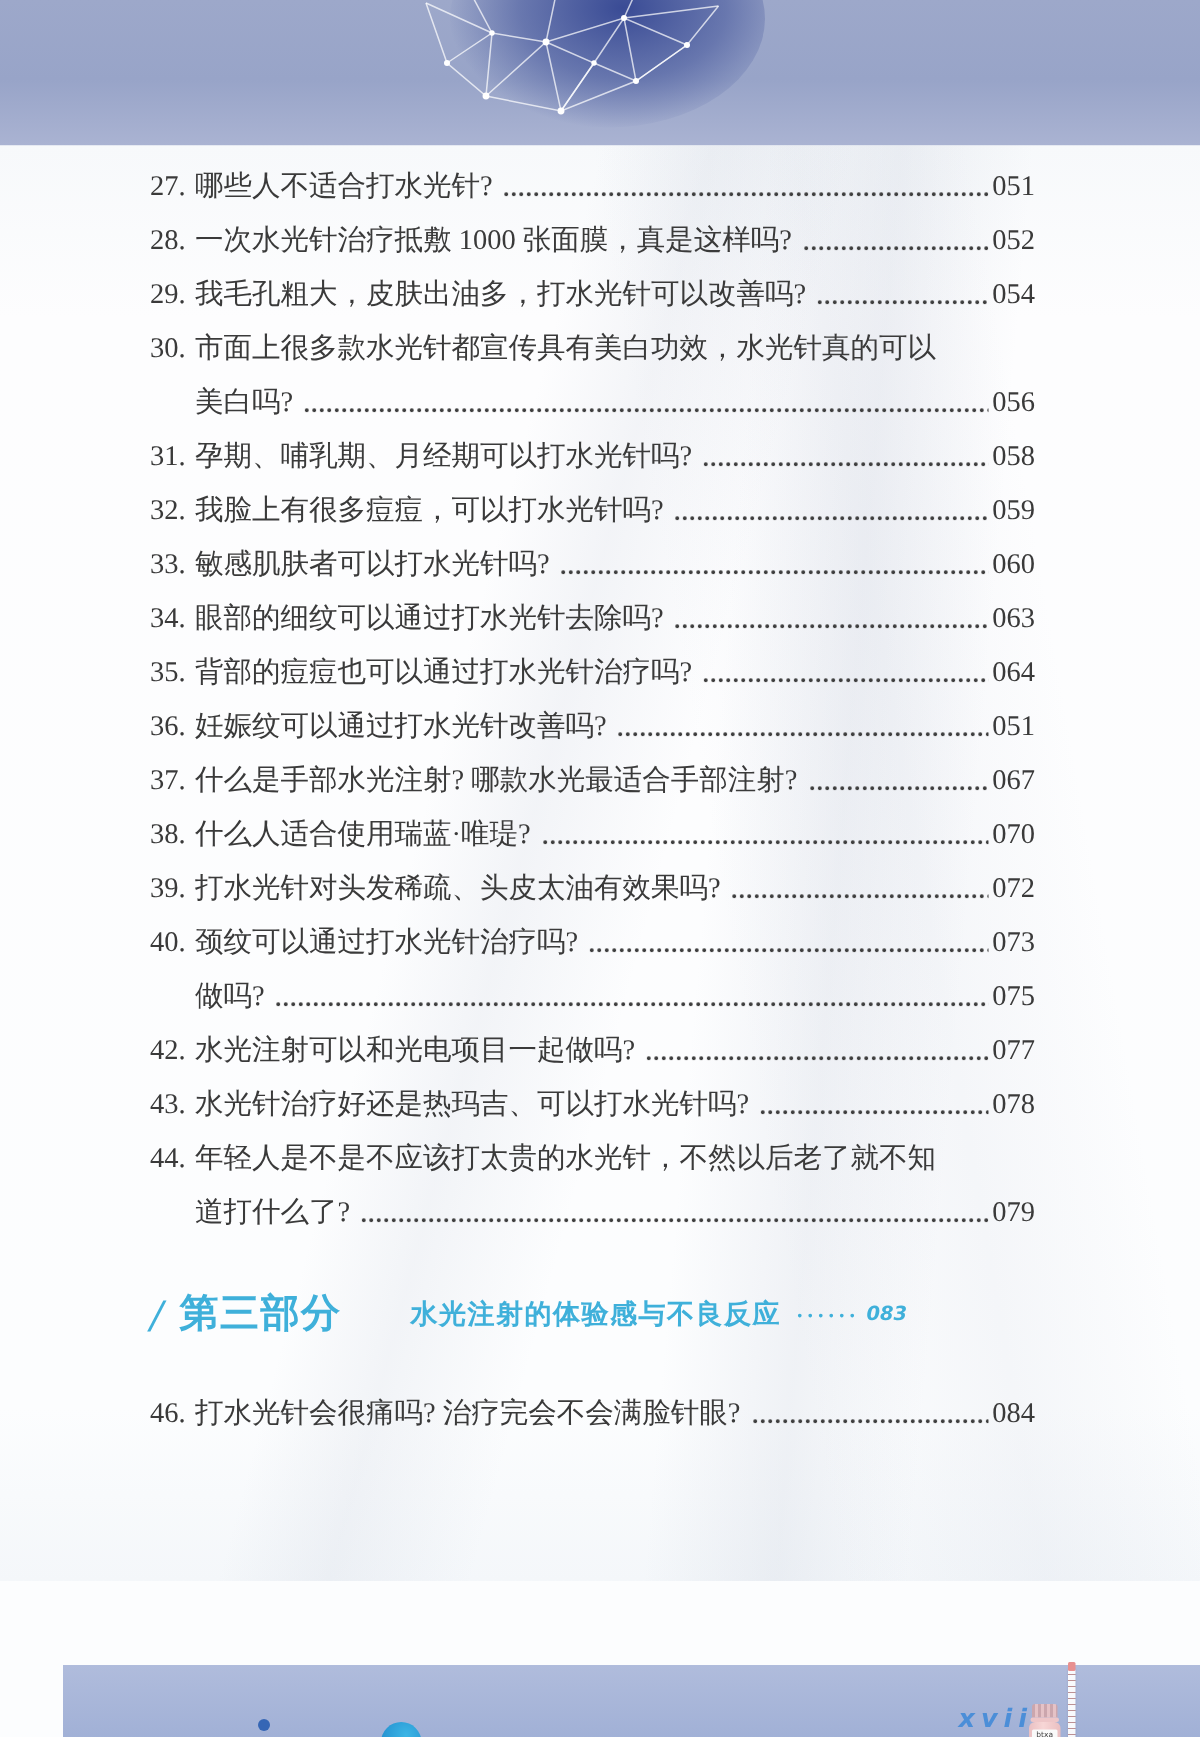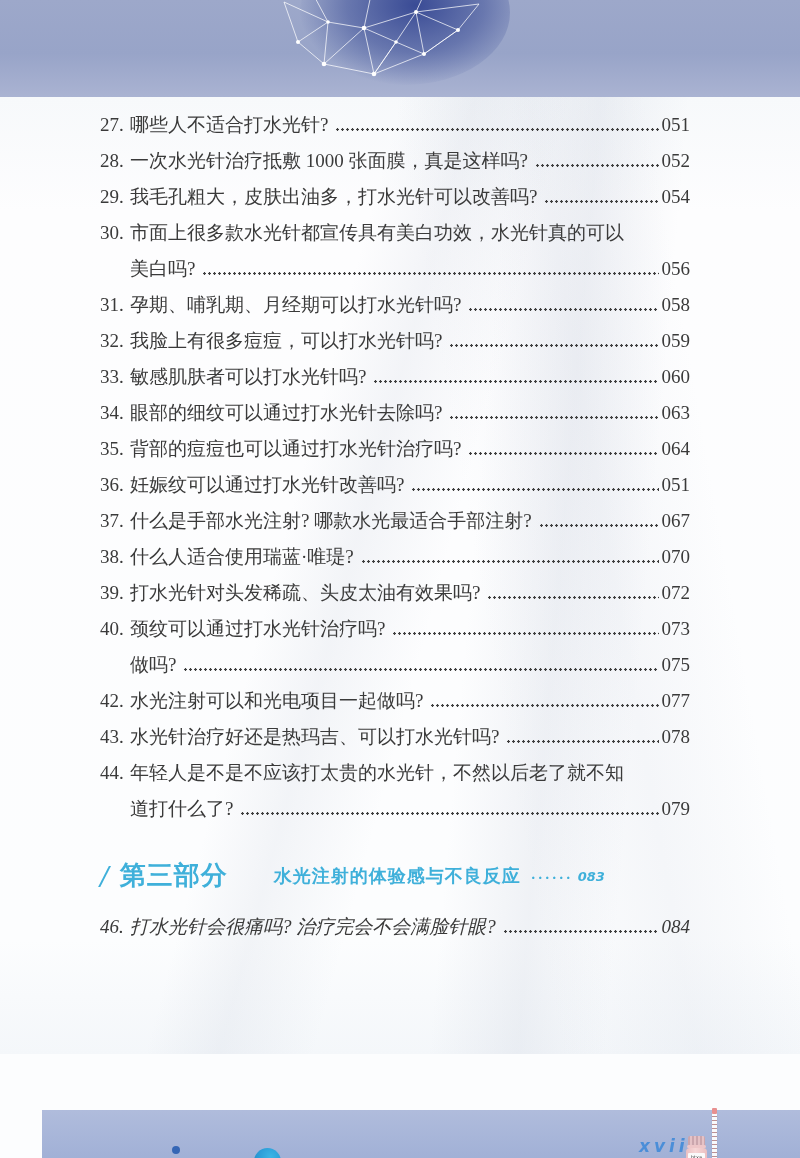--- a/index.html
+++ b/index.html
@@ -48,21 +48,21 @@
   
   .section{
     margin-top:22px;height:52px;display:flex;align-items:flex-end;
     color:#3fb0da;font-weight:bold;
   }
   .slash{font-style:italic;font-size:31px;line-height:46px;margin-right:11px;font-weight:bold;}
   .sec-label{font-size:26px;line-height:48px;letter-spacing:1px;}
   .sec-title{font-size:18px;line-height:48px;margin-left:46px;letter-spacing:1px;}
   .sec-dots{font-size:15px;line-height:44px;letter-spacing:2px;margin:0 5px 0 10px;}
   .sec-page{font-family:"DejaVu Sans",sans-serif;font-style:italic;font-size:13px;line-height:46px;}
-  .after{margin-top:8px;font-style:italic;}
+  .after{margin-top:24px;}
 
   
   .band-bottom{
     position:absolute;left:0;top:1110px;width:800px;height:104px;
     background:linear-gradient(180deg,#b0bcdc 0%,#a3b2d7 40%,#90a5ce 100%);
     margin-left:42px;
   }
   .dot-small{
     position:absolute;left:130px;top:36px;width:8px;height:8px;border-radius:50%;
     background:#3566b5;

